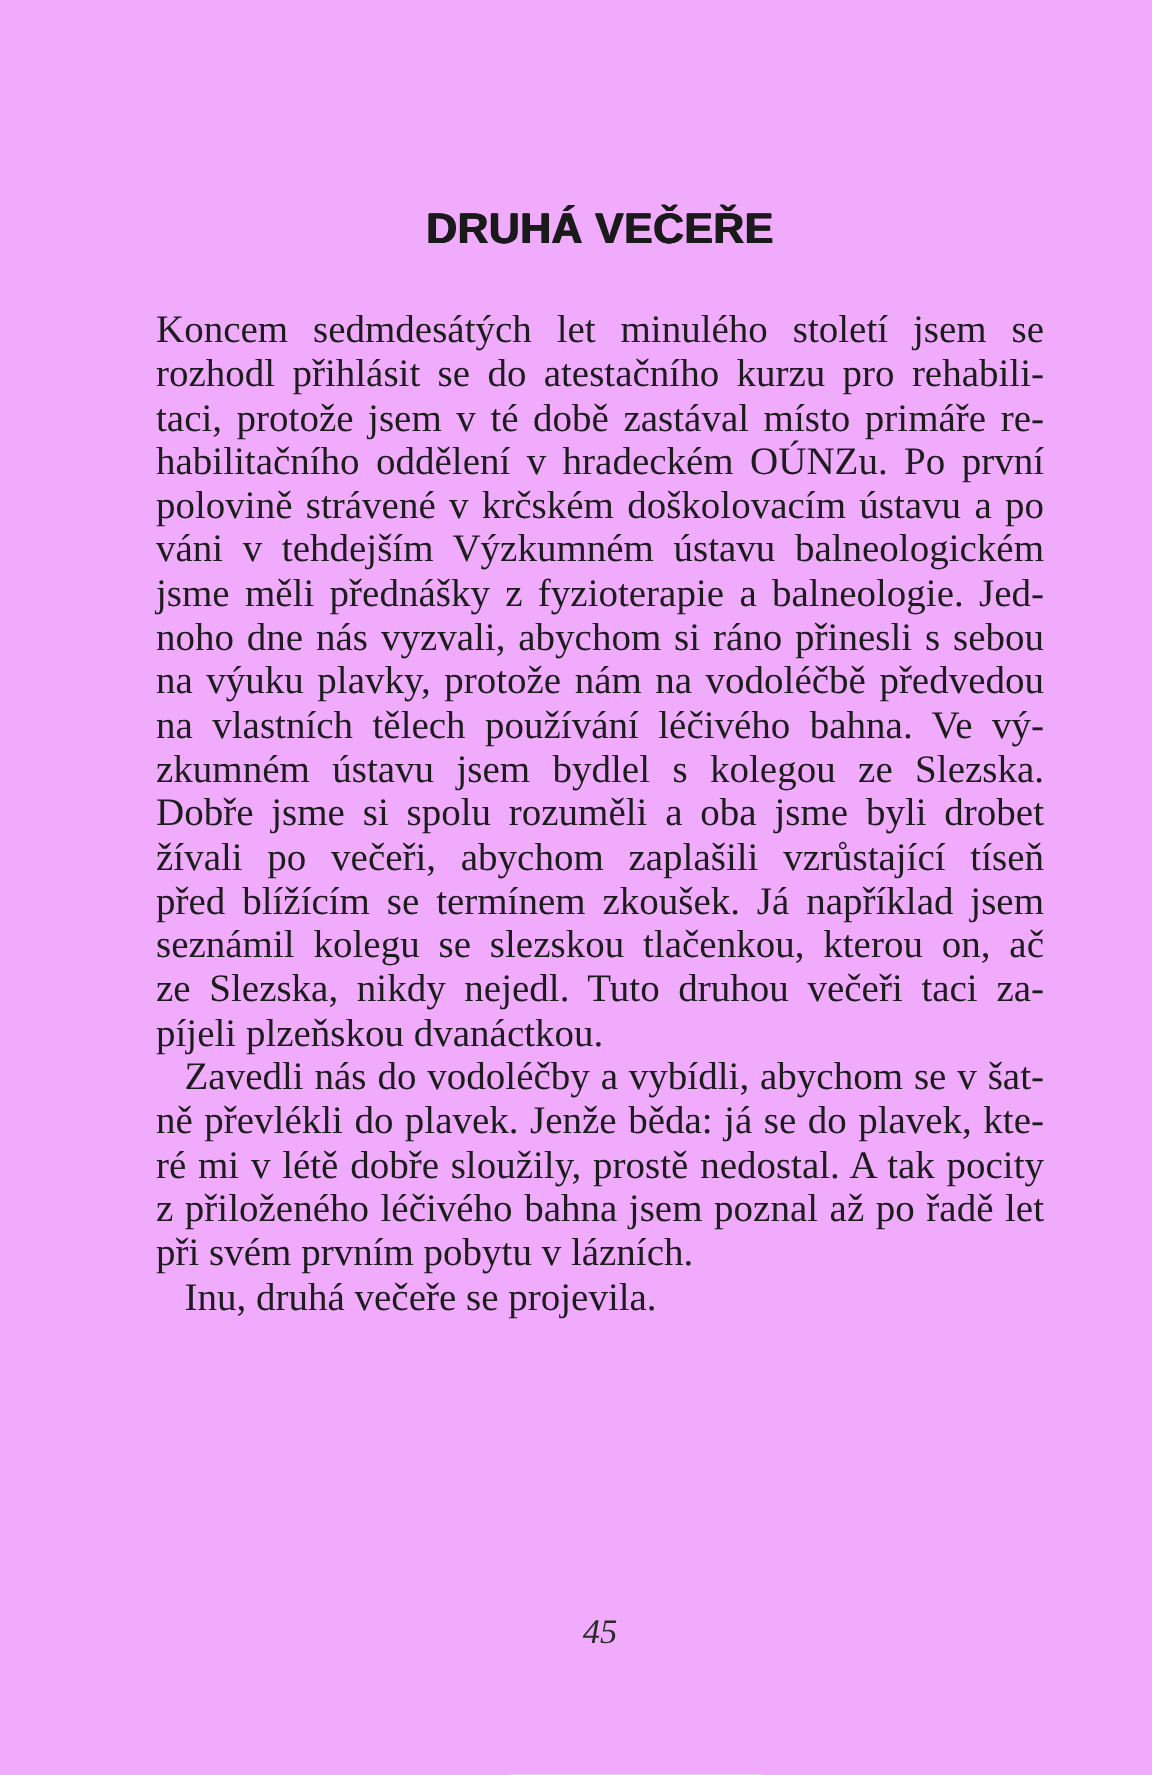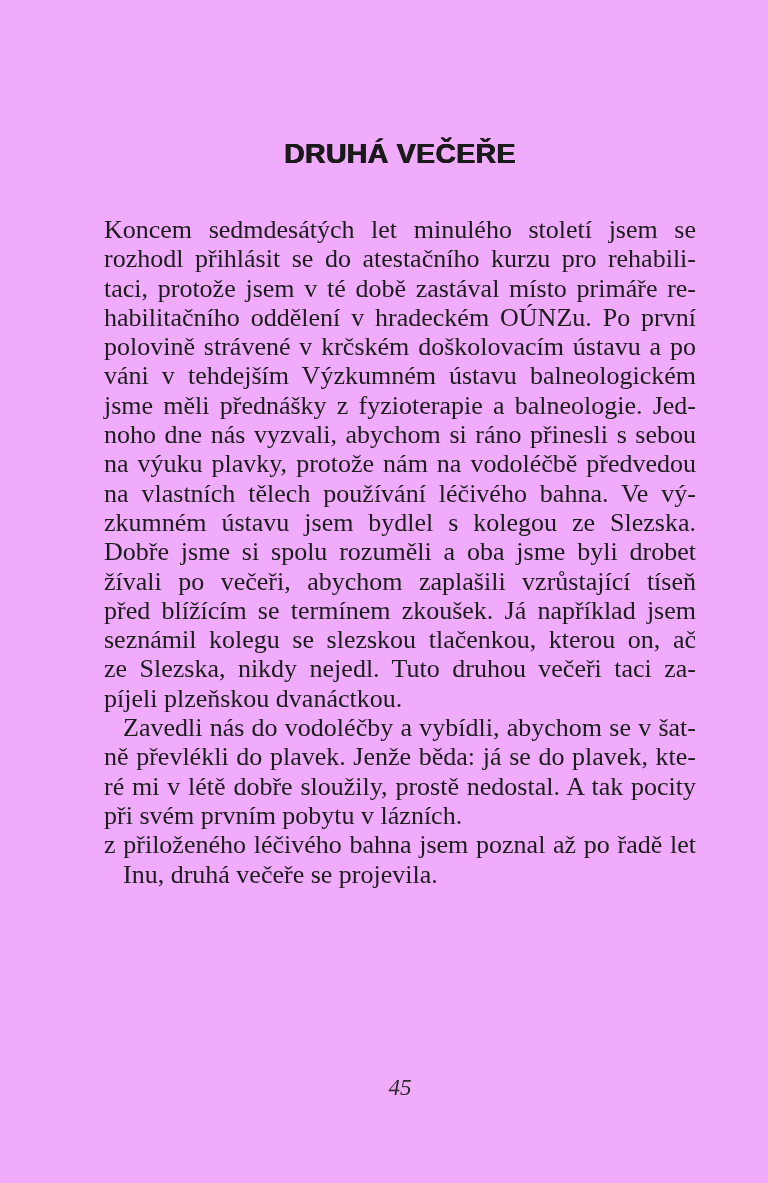--- a/index.html
+++ b/index.html
@@ -26,21 +26,21 @@
     font-weight: bold;
     font-size: 28.5px;
     line-height: 1;
     letter-spacing: 0.3px;
     color: #1a1a1a;
     
     text-shadow: 0.45px 0 0 currentColor, -0.45px 0 0 currentColor;
   }
   .body-text {
     position: absolute;
-    top: 215px;
+    top: 205px;
     left: 104px;
     width: 592px;
     font-size: 26px;
   }
   .para { margin: 0; padding: 0; }
   .line {
     height: 29.3px;
     line-height: 29.3px;
     text-align: justify;
     text-align-last: justify;
@@ -88,22 +88,22 @@
         <div class="line">žívali po večeři, abychom zaplašili vzrůstající tíseň</div>
         <div class="line">před blížícím se termínem zkoušek. Já například jsem</div>
         <div class="line">seznámil kolegu se slezskou tlačenkou, kterou on, ač</div>
         <div class="line">ze Slezska, nikdy nejedl. Tuto druhou večeři taci za-</div>
         <div class="line last">píjeli plzeňskou dvanáctkou.</div>
       </div>
       <div class="para indent">
         <div class="line">Zavedli nás do vodoléčby a vybídli, abychom se v šat-</div>
         <div class="line">ně převlékli do plavek. Jenže běda: já se do plavek, kte-</div>
         <div class="line">ré mi v létě dobře sloužily, prostě nedostal. A tak pocity</div>
+        <div class="line">z přiloženého léčivého bahna jsem poznal až po řadě let</div>
         <div class="line last">při svém prvním pobytu v lázních.</div>
-        <div class="line">z přiloženého léčivého bahna jsem poznal až po řadě let</div>
       </div>
       <div class="para indent">
         <div class="line last">Inu, druhá večeře se projevila.</div>
       </div>
     </div>
 
   <div class="page-number">45</div>
 </div>
 
 </body></html>

